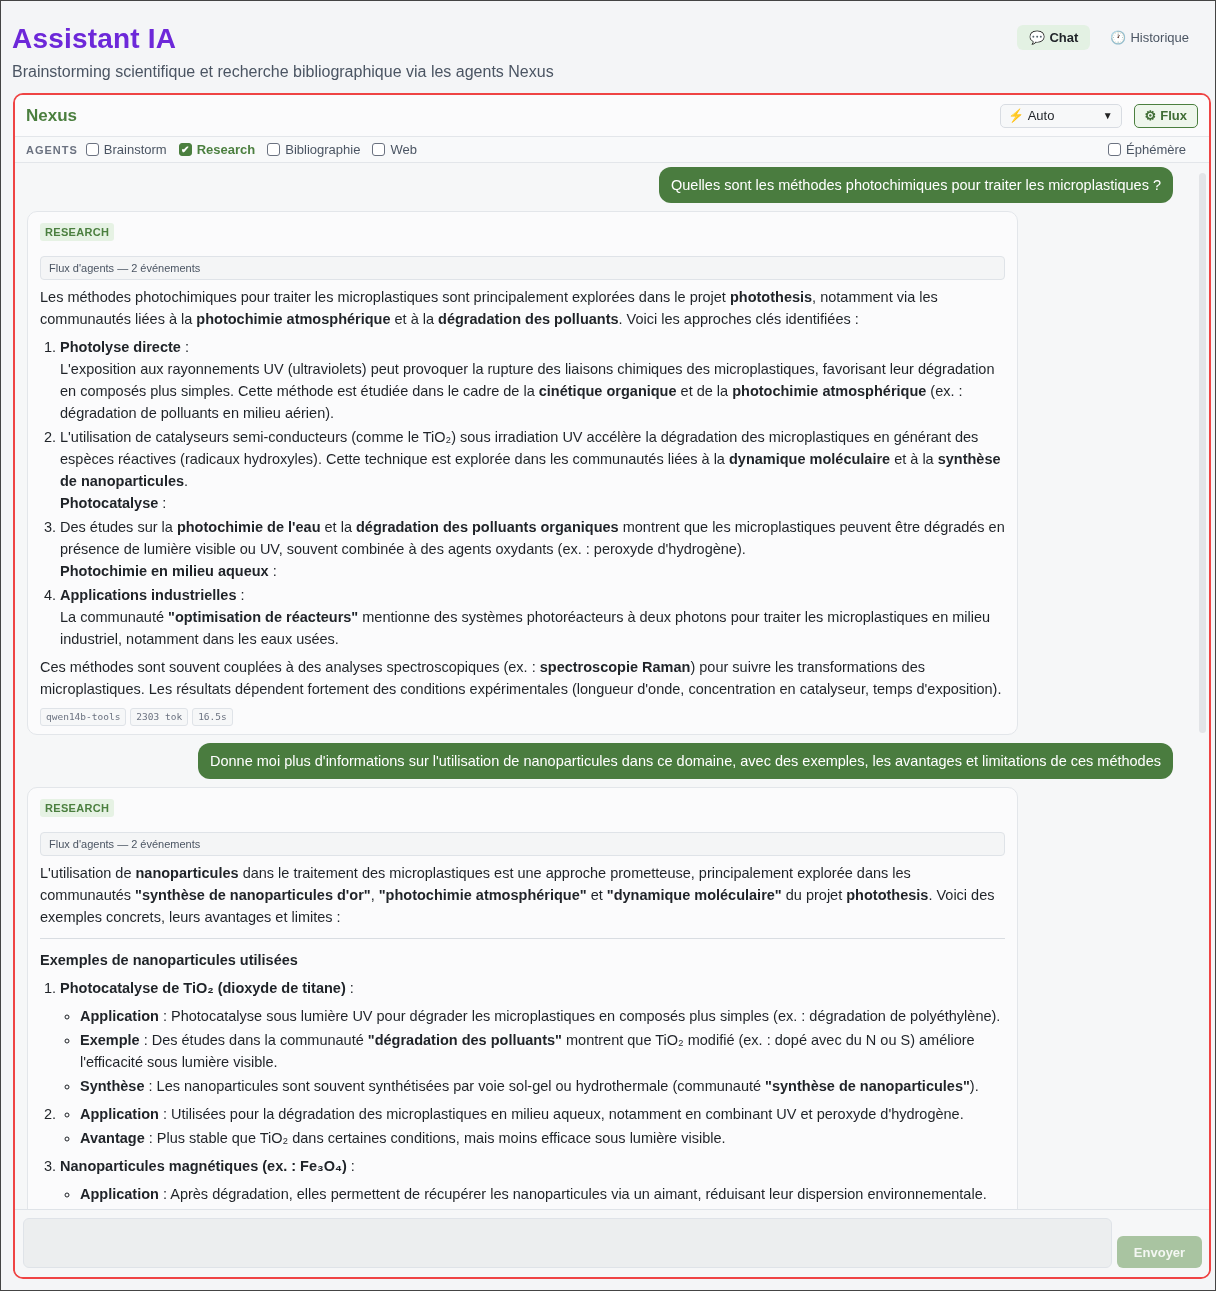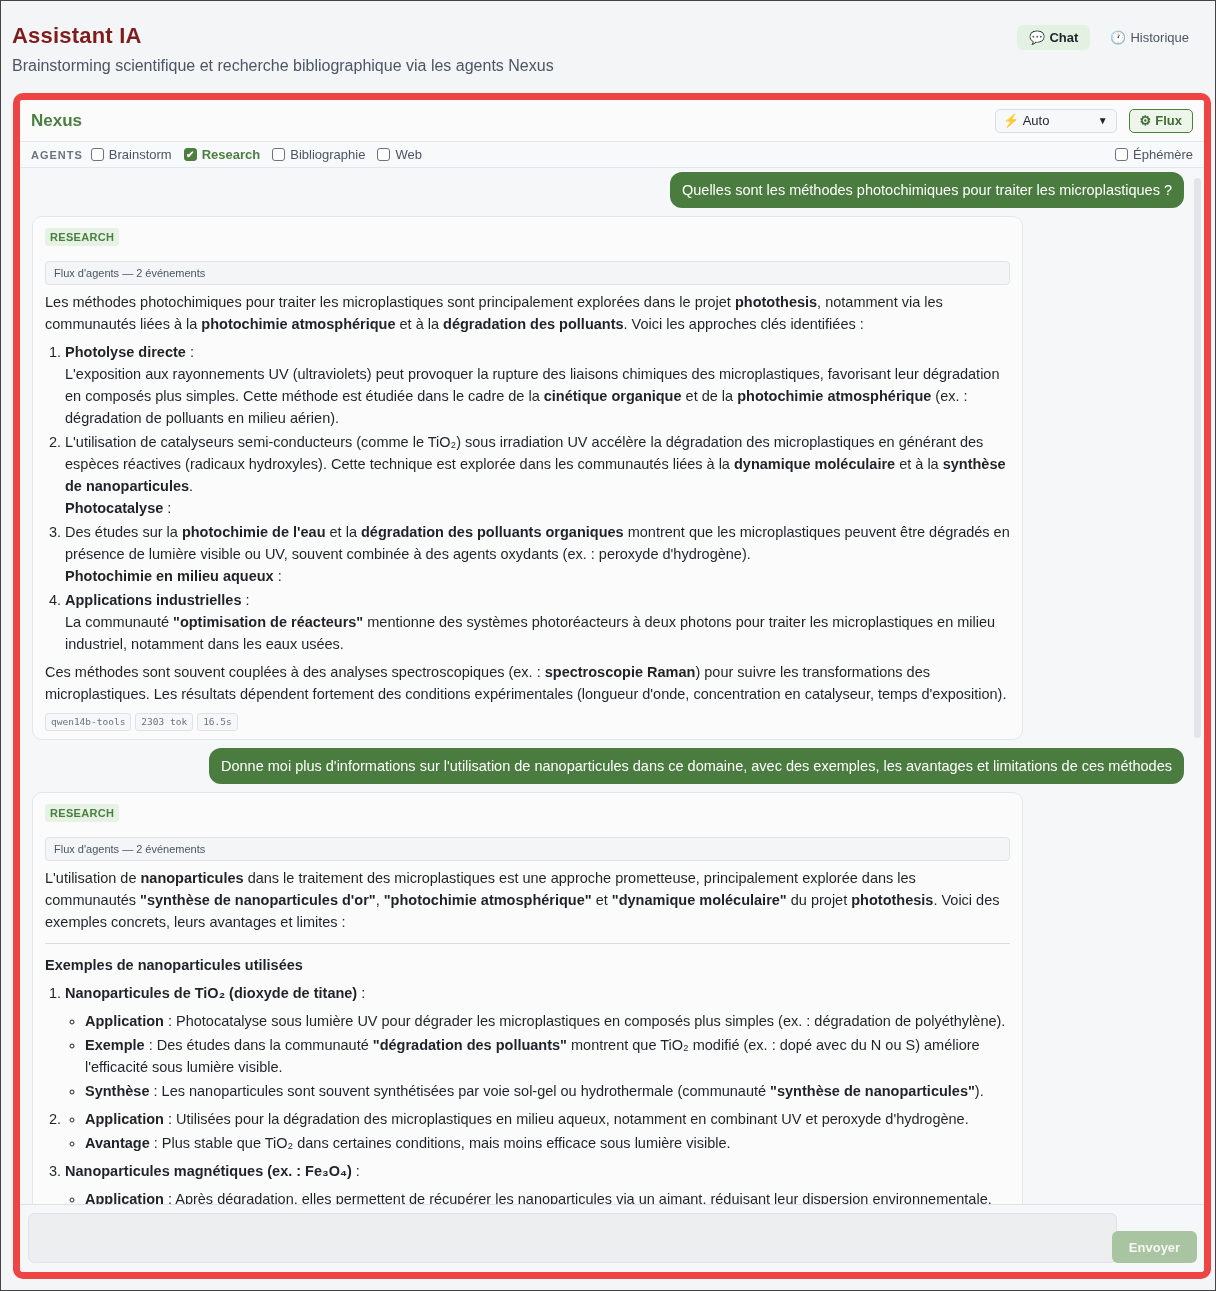--- a/index.html
+++ b/index.html
@@ -5,29 +5,29 @@
   * { box-sizing: border-box; margin: 0; padding: 0; }
   html, body { width: 1216px; height: 1291px; overflow: hidden; }
   body {
     font-family: "Liberation Sans", sans-serif;
     background: #f4f5f7;
     color: #1f2328;
     border: 1px solid #444;
     position: relative;
   }
   .header { position: absolute; left: 11px; top: 22px; right: 0; }
-  .title { font-size: 22px; font-weight: bold; color: #7f1d1d; letter-spacing: 0.2px; }
+  .title { font-size: 28px; font-weight: bold; color: #6d28d9; letter-spacing: 0.2px; }
   .subtitle { margin-top: 8px; font-size: 16px; color: #4b5563; }
   .topnav { position: absolute; top: 24px; right: 14px; display: flex; align-items: center; gap: 8px; }
   .nav-btn { font-size: 13px; padding: 5px 12px; border-radius: 6px; color: #4b5563; display: flex; align-items: center; gap: 4px; cursor: pointer; }
   .nav-btn.active { background: #e3f1e3; color: #1f2328; font-weight: bold; }
 
   .panel {
     position: absolute; left: 12px; top: 92px; width: 1198px; height: 1186px;
-    border: 7px solid #ef4444; border-radius: 10px; background: #f6f7f8; overflow: hidden;
+    border: 2px solid #ef4444; border-radius: 10px; background: #f6f7f8; overflow: hidden;
   }
   .panel-head { height: 42px; display: flex; align-items: center; padding: 0 11px; border-bottom: 1px solid #e3e6ea; background: #fbfbfc; }
   .panel-title { font-size: 17px; font-weight: bold; color: #4b7f3f; }
   .panel-head .spacer { flex: 1; }
   .mode-select {
     width: 122px; height: 24px; border: 1px solid #d8dce2; border-radius: 5px; background: #f7f8f9;
     font-size: 13px; display: flex; align-items: center; padding: 0 8px; justify-content: space-between; cursor: pointer;
   }
   .mode-select .chev { font-size: 10px; color: #222; }
   .flux-btn {
@@ -35,21 +35,21 @@
     color: #3f6d35; font-weight: bold; font-size: 13px; display: flex; align-items: center; gap: 4px; cursor: pointer;
   }
   .agents-bar { height: 26px; display: flex; align-items: center; padding: 0 11px; border-bottom: 1px solid #e3e6ea; background: #f8f9fa; font-size: 13px; color: #4b5563; }
   .agents-label { font-size: 11px; font-weight: bold; letter-spacing: 1px; color: #6b7280; margin-right: 8px; }
   .chk { display: flex; align-items: center; margin-right: 12px; cursor: pointer; }
   .box { width: 13px; height: 13px; border: 1px solid #6b7280; border-radius: 3px; background: #fff; margin-right: 5px; display: inline-flex; align-items: center; justify-content: center; font-size: 10px; color: #fff; }
   .box.on { background: #4b7f3f; border-color: #4b7f3f; }
   .chk.on { color: #4b7f3f; font-weight: bold; }
   .agents-bar .spacer { flex: 1; }
 
-  .chat { position: absolute; top: 70px; left: 0; right: 0; height: 1048px; overflow: hidden; padding: 0 20px 0 12px; }
+  .chat { position: absolute; top: 70px; left: 0; right: 16px; height: 1048px; overflow: hidden; padding: 0 20px 0 12px; }
   .scrollbar { position: absolute; right: 3px; top: 78px; width: 7px; height: 560px; background: #e2e4e7; border-radius: 4px; }
   .user-row { display: flex; justify-content: flex-end; margin-top: 2px; }
   .user-bubble { background: #4a7c3f; color: #fff; font-size: 14.5px; padding: 10px 12px; border-radius: 12px; }
   .bot-card { width: 991px; margin-top: 8px; background: #fbfbfc; border: 1px solid #e3e6ea; border-radius: 10px; padding: 8px 12px 8px 12px; font-size: 14.5px; line-height: 22px; color: #1f2328; }
   .badge { display: inline-block; background: #e6f2e4; color: #4b7f3f; font-weight: bold; font-size: 11px; padding: 0 5px; border-radius: 3px; line-height: 18px; letter-spacing: 0.3px; }
   .flux-line { margin-top: 14px; background: #f4f5f6; border: 1px solid #dfe3e8; border-radius: 4px; font-size: 11px; color: #4b5563; padding: 0 8px; line-height: 22px; cursor: pointer; }
   .bot-card p { margin-top: 6px; }
   .bot-card ol { margin-top: 6px; padding-left: 20px; }
   .bot-card ol > li { margin-bottom: 2px; }
   .bot-card ul { list-style: circle; padding-left: 20px; margin: 6px 0; }
@@ -111,21 +111,21 @@
     </label>
     <label class="chk">
       <span class="box"></span>
       <span>Bibliographie</span>
     </label>
     <label class="chk">
       <span class="box"></span>
       <span>Web</span>
     </label>
     <div class="spacer"></div>
-    <label class="chk" style="margin-right:0">
+    <label class="chk" style="margin-right:12px">
       <span class="box"></span>
       <span>Éphémère</span>
     </label>
   </div>
 
   <div class="chat" id="chat">
       <div class="user-row">
         <div class="user-bubble">Quelles sont les méthodes photochimiques pour traiter les microplastiques ?</div>
       </div>
       <div class="bot-card"><div class="badge">RESEARCH</div><div class="flux-line">Flux d'agents — 2 événements</div><p><span>Les méthodes photochimiques pour traiter les microplastiques sont principalement explorées dans le projet </span><strong>photothesis</strong><span>, notamment via les communautés liées à la </span><strong>photochimie atmosphérique</strong><span> et à la </span><strong>dégradation des polluants</strong><span>. Voici les approches clés identifiées :</span></p><ol>
@@ -148,21 +148,21 @@
         </ol><p><span>Ces méthodes sont souvent couplées à des analyses spectroscopiques (ex. : </span><strong>spectroscopie Raman</strong><span>) pour suivre les transformations des microplastiques. Les résultats dépendent fortement des conditions expérimentales (longueur d'onde, concentration en catalyseur, temps d'exposition).</span></p><div class="meta">
           <span>qwen14b-tools</span>
           <span>2303 tok</span>
           <span>16.5s</span>
         </div></div>
       <div class="user-row" style="margin-top: 8px;">
         <div class="user-bubble">Donne moi plus d'informations sur l'utilisation de nanoparticules dans ce domaine, avec des exemples, les avantages et limitations de ces méthodes</div>
       </div>
       <div class="bot-card"><div class="badge">RESEARCH</div><div class="flux-line">Flux d'agents — 2 événements</div><p><span>L'utilisation de </span><strong>nanoparticules</strong><span> dans le traitement des microplastiques est une approche prometteuse, principalement explorée dans les communautés </span><strong>"synthèse de nanoparticules d'or"</strong><span>, </span><strong>"photochimie atmosphérique"</strong><span> et </span><strong>"dynamique moléculaire"</strong><span> du projet </span><strong>photothesis</strong><span>. Voici des exemples concrets, leurs avantages et limites :</span></p><hr><h4>Exemples de nanoparticules utilisées</h4><ol>
           <li>
-            <div><strong>Nanoparticules de TiO₂ (dioxyde de titane)</strong><span> :</span></div>
+            <div><strong>Photocatalyse de TiO₂ (dioxyde de titane)</strong><span> :</span></div>
             <ul>
               <li><strong>Application</strong><span> : Photocatalyse sous lumière UV pour dégrader les microplastiques en composés plus simples (ex. : dégradation de polyéthylène).</span></li>
               <li><strong>Exemple</strong><span> : Des études dans la communauté </span><strong>"dégradation des polluants"</strong><span> montrent que TiO₂ modifié (ex. : dopé avec du N ou S) améliore l'efficacité sous lumière visible.</span></li>
               <li><strong>Synthèse</strong><span> : Les nanoparticules sont souvent synthétisées par voie sol-gel ou hydrothermale (communauté </span><strong>"synthèse de nanoparticules"</strong><span>).</span></li>
             </ul>
           </li>
           <li>
             <ul>
               <li><strong>Application</strong><span> : Utilisées pour la dégradation des microplastiques en milieu aqueux, notamment en combinant UV et peroxyde d'hydrogène.</span></li>
               <li><strong>Avantage</strong><span> : Plus stable que TiO₂ dans certaines conditions, mais moins efficace sous lumière visible.</span></li>

